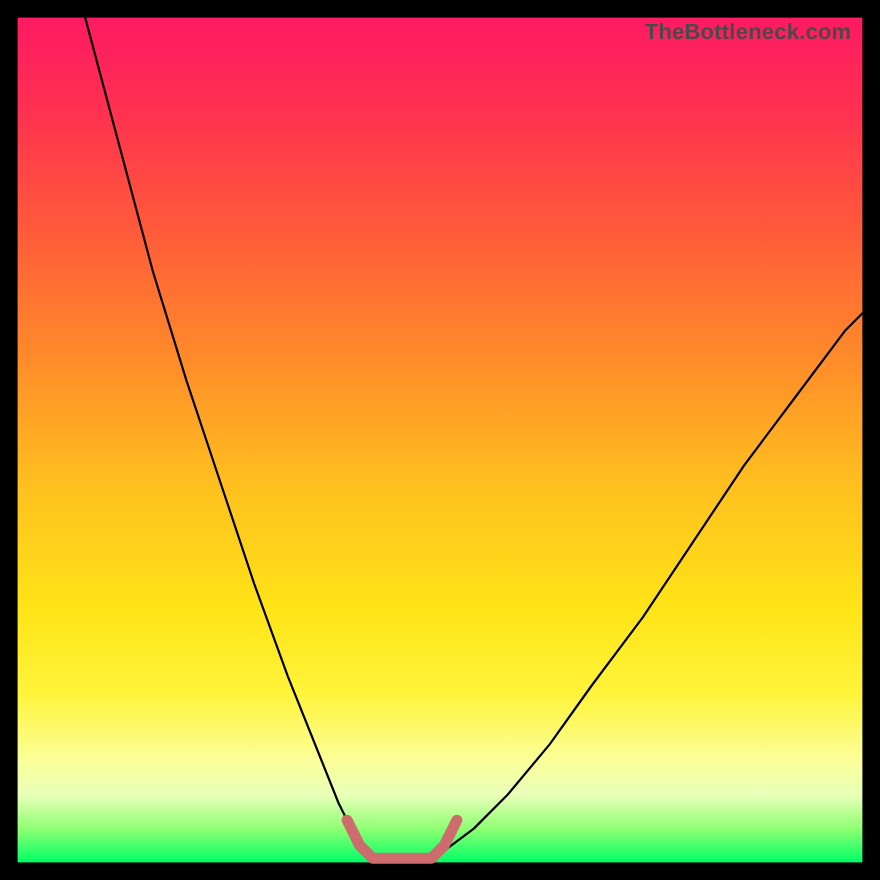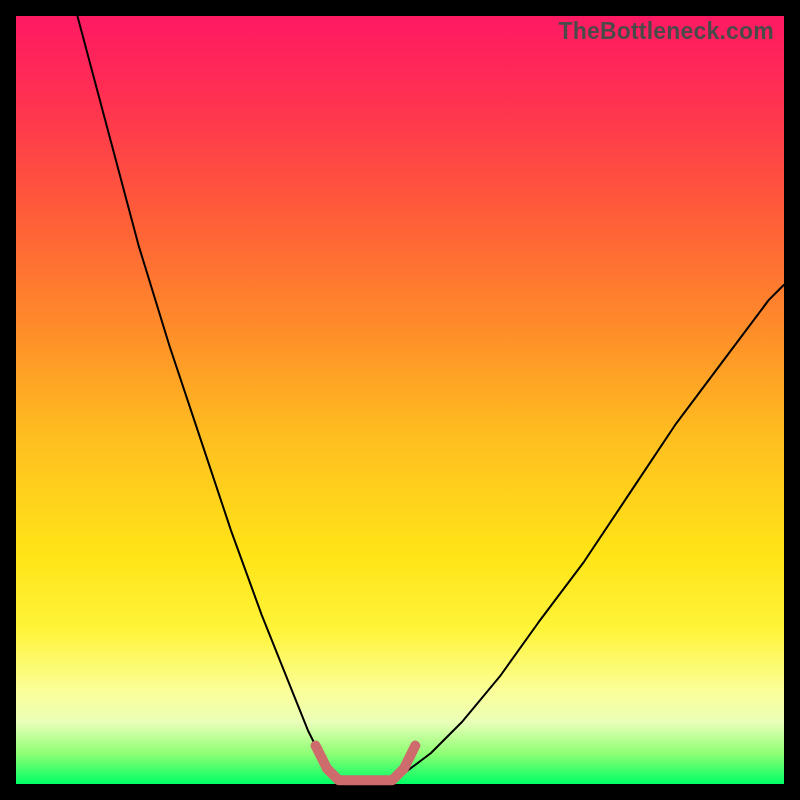--- a/index.html
+++ b/index.html
@@ -37,21 +37,21 @@
       #e9ffb8 92%,
       #8fff74 96%,
       #00ff66 100%
     );
   }
   .watermark {
     position: absolute;
     top: 2px;
     right: 10px;
     color: #4a4a4a;
-    font-size: 23px;
+    font-size: 20px;
     font-weight: 600;
     letter-spacing: 0.2px;
     user-select: none;
   }
   svg.curves {
     position: absolute;
     left: 0;
     top: 0;
     width: 768px;
     height: 768px;

